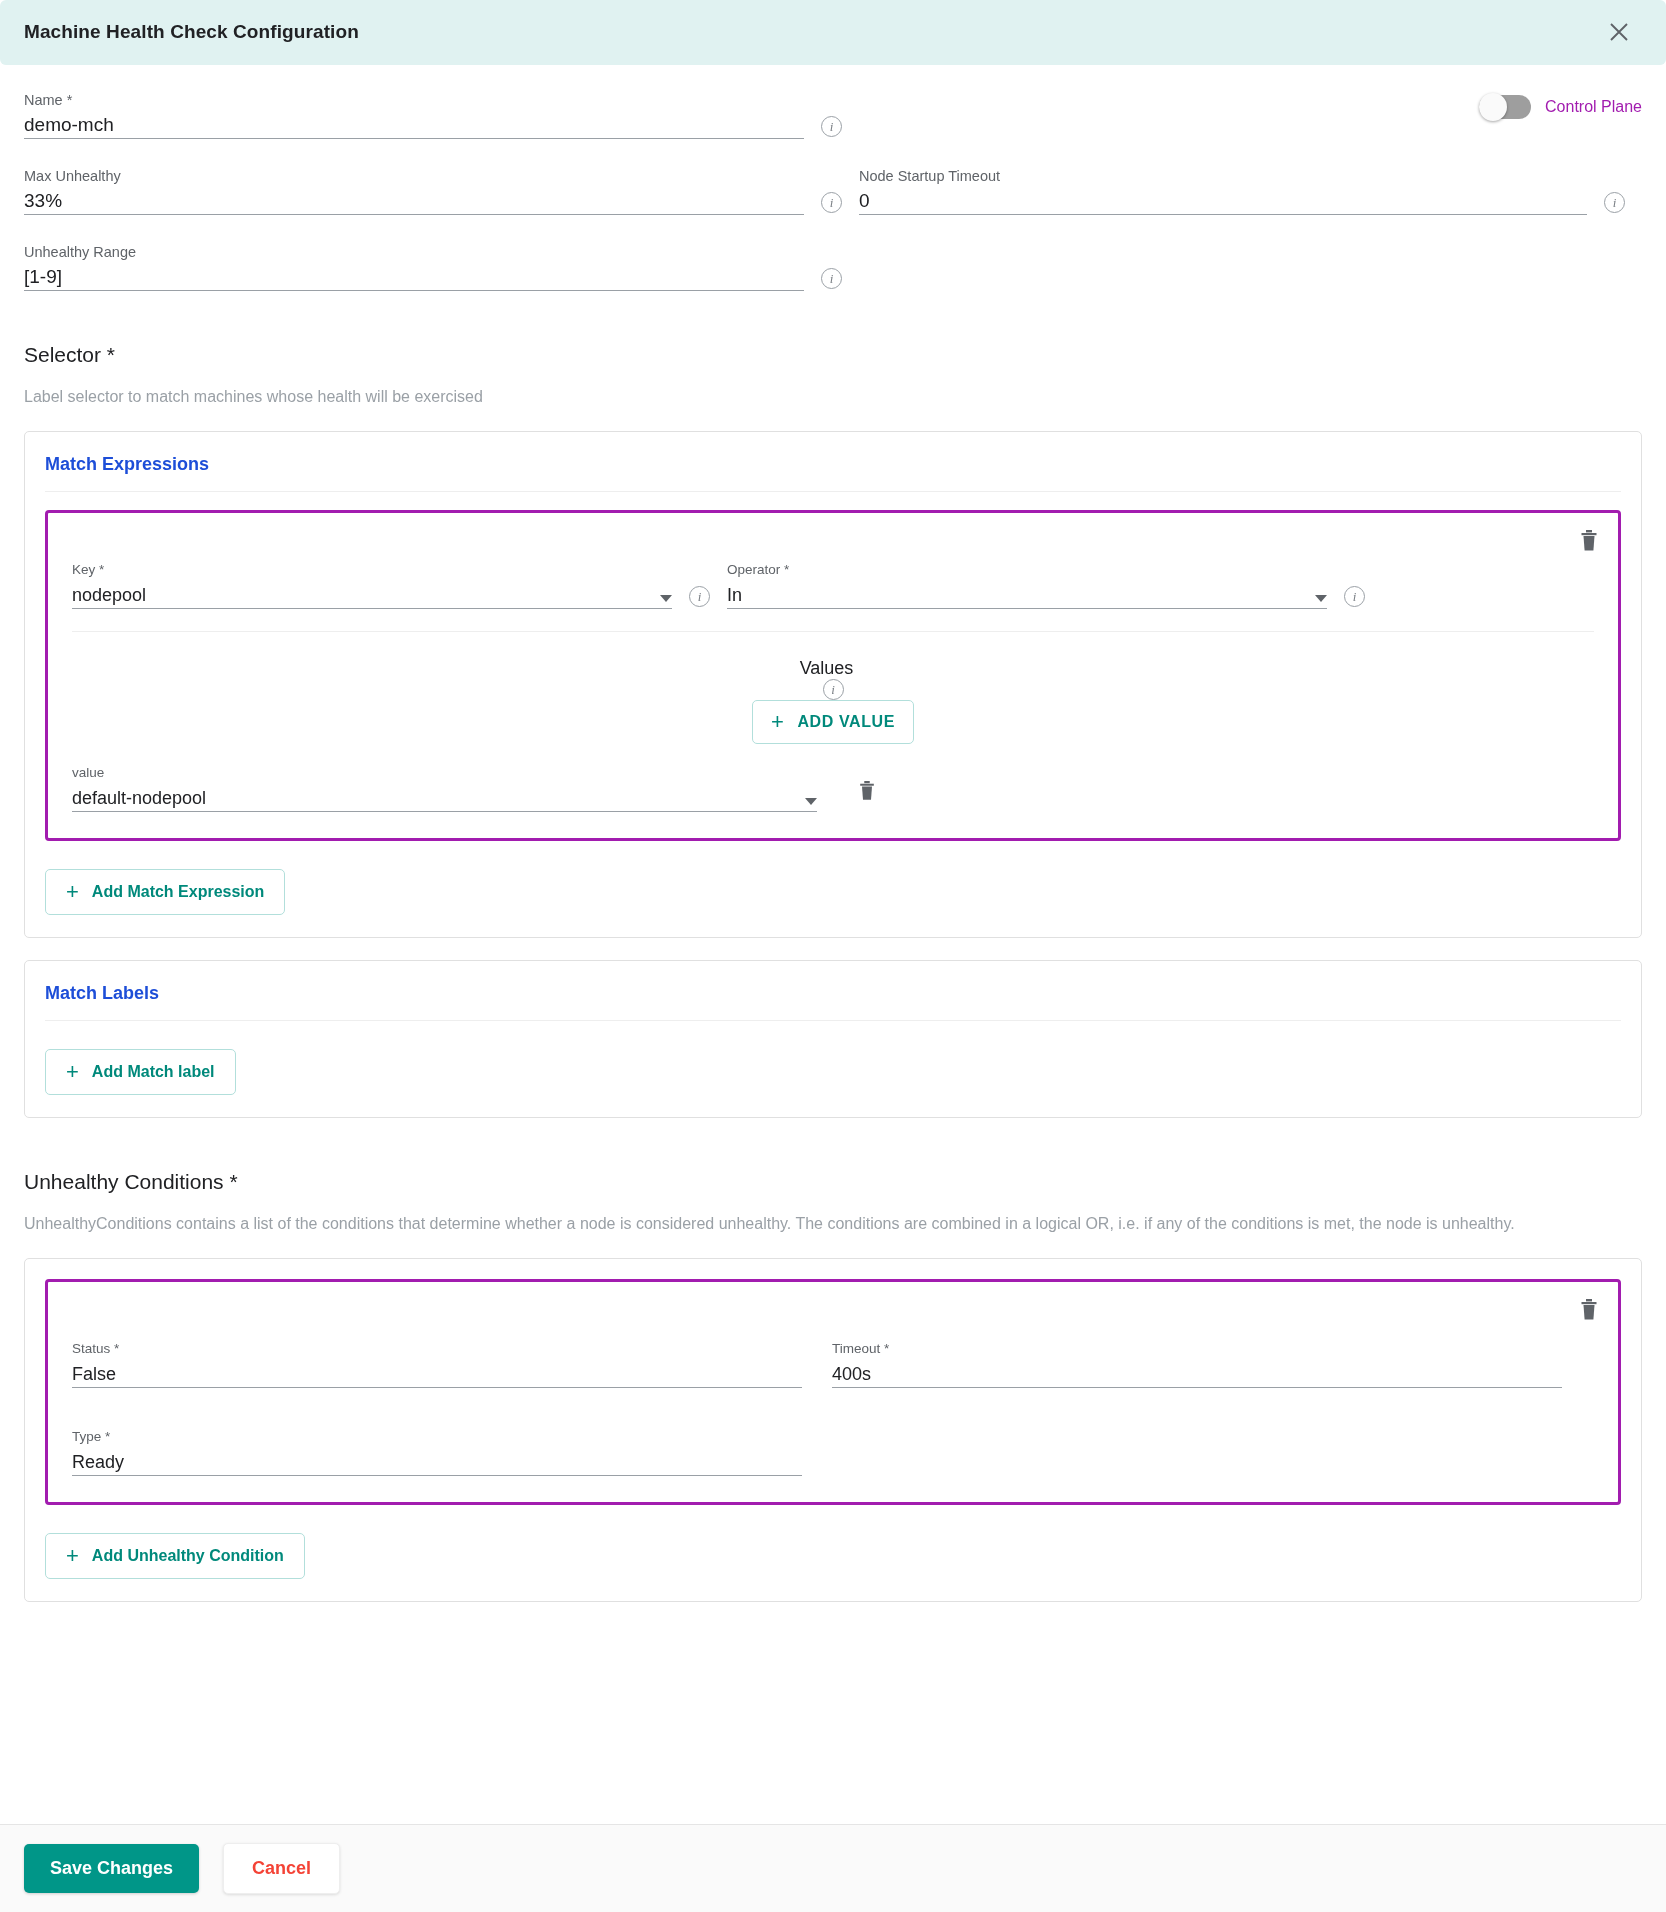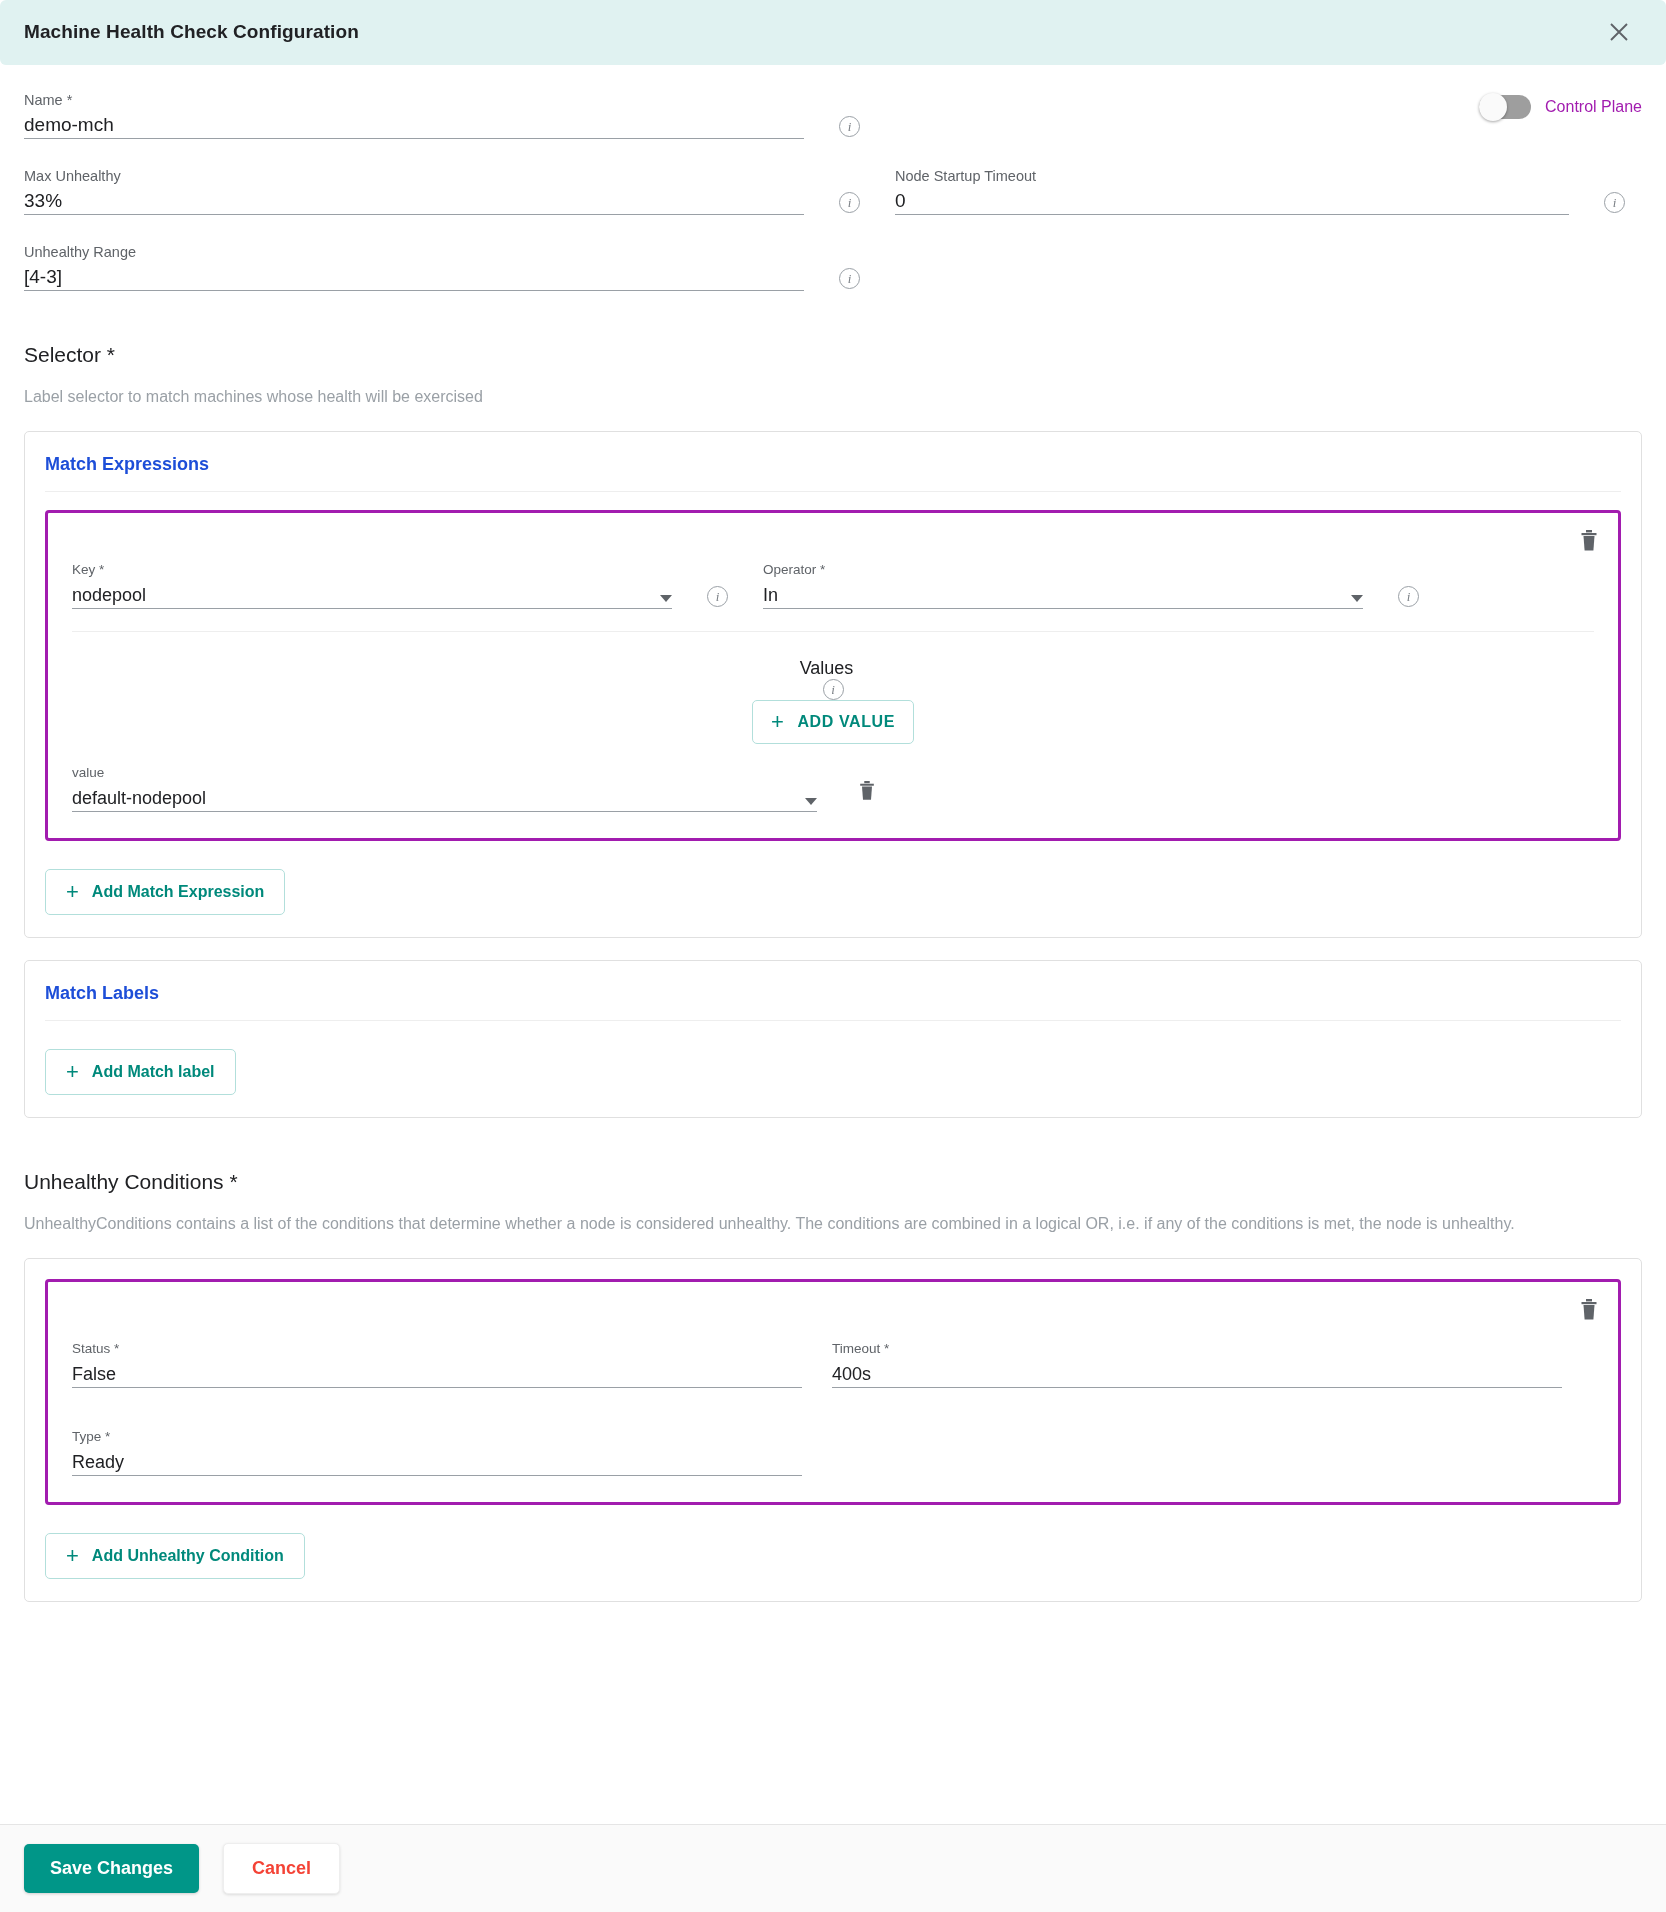--- a/index.html
+++ b/index.html
@@ -73,21 +73,21 @@
   .caret {
     width: 0; height: 0; flex: 0 0 auto;
     border-left: 6px solid transparent;
     border-right: 6px solid transparent;
     border-top: 7px solid #5f6368;
     margin-bottom: 5px; cursor: pointer;
   }
 
   
   .top-form { padding-top: 26px; position: relative; }
-  .row { display: flex; align-items: flex-end; gap: 18px; }
+  .row { display: flex; align-items: flex-end; gap: 0; }
   .col-left { width: 780px; flex: 0 0 780px; }
   .ico-slot { width: 55px; display: flex; justify-content: center;
               align-items: flex-end; padding-bottom: 2px; flex: 0 0 55px;}
 
   .toggle-wrap {
     position: absolute; right: 0; top: 30px;
     display: flex; align-items: center; gap: 14px;
   }
   .toggle {
     width: 52px; height: 24px; border-radius: 12px;
@@ -237,21 +237,21 @@
         </div>
         <div class="ico-slot">
           <span class="info-icon">i</span>
         </div>
       </div>
 
       <div class="row" style="margin-top:28px">
         <div class="field col-left">
           <div class="lbl">Unhealthy Range</div>
           <div class="underline">
-            <div class="val">[4-3]</div>
+            <div class="val">[1-9]</div>
           </div>
         </div>
         <div class="ico-slot">
           <span class="info-icon">i</span>
         </div>
       </div>
     </div>
 
     <div class="section-title">Selector *</div>
     <div class="section-desc">Label selector to match machines whose health will be exercised</div>

